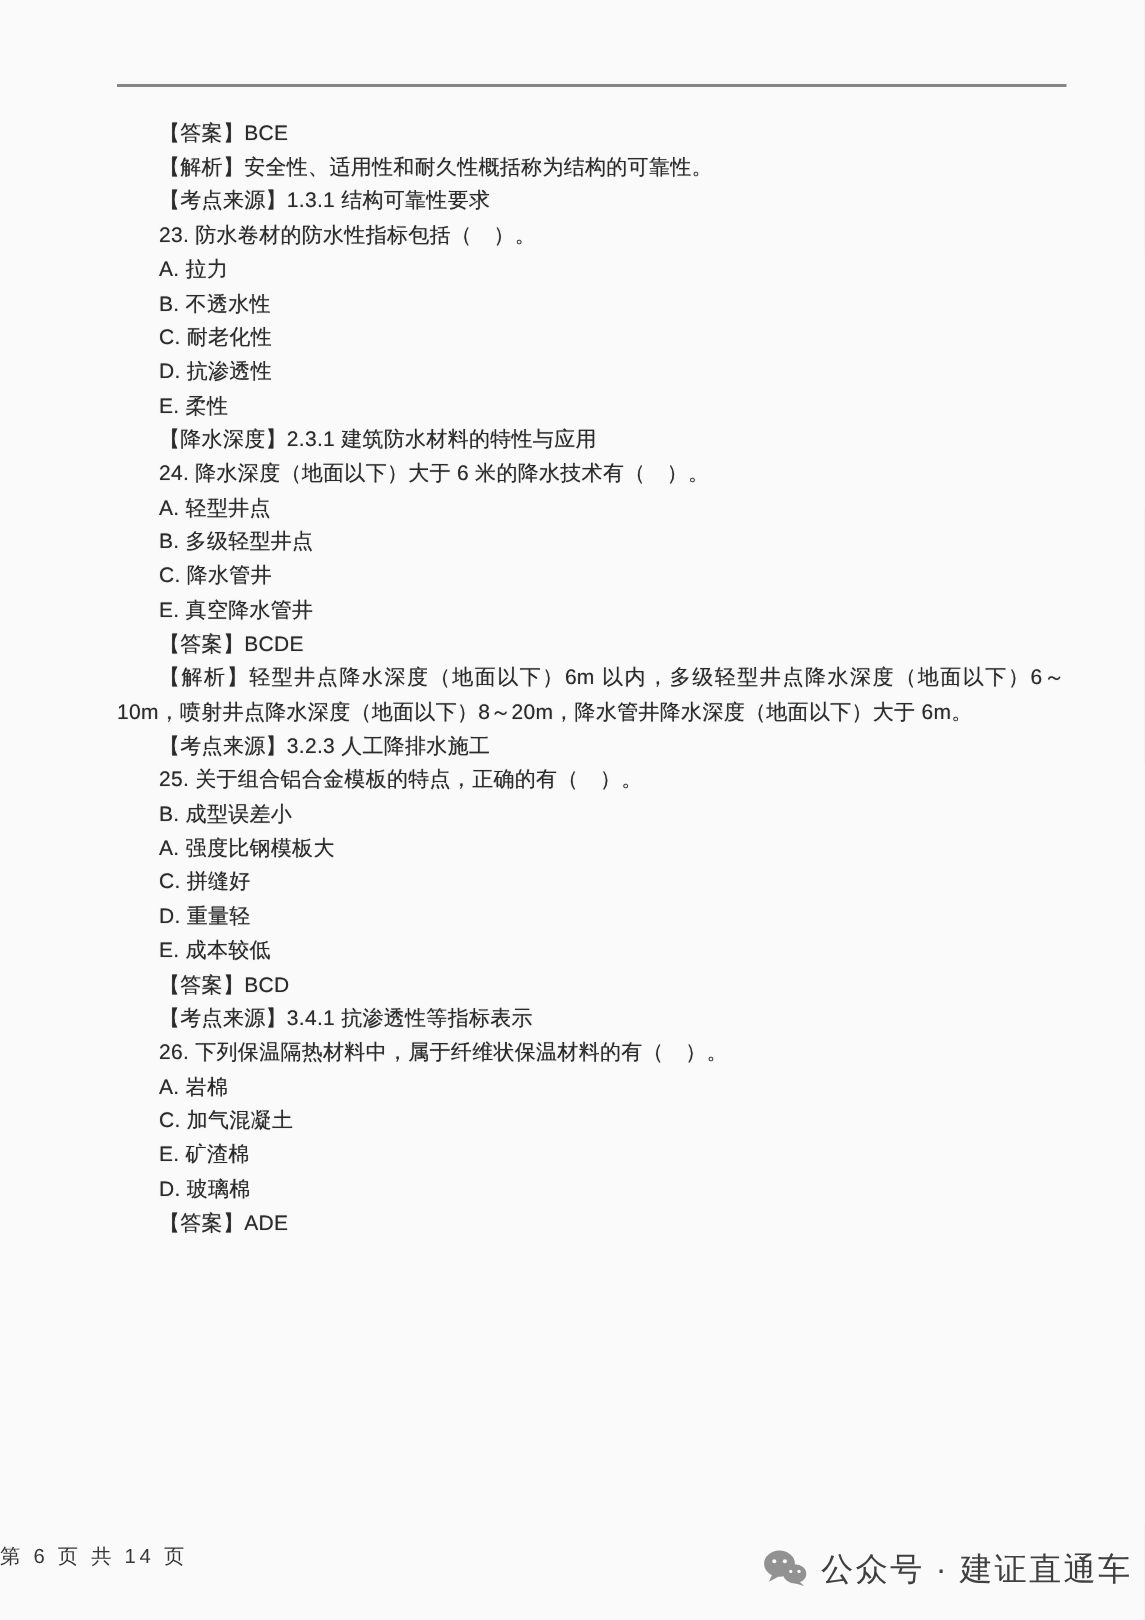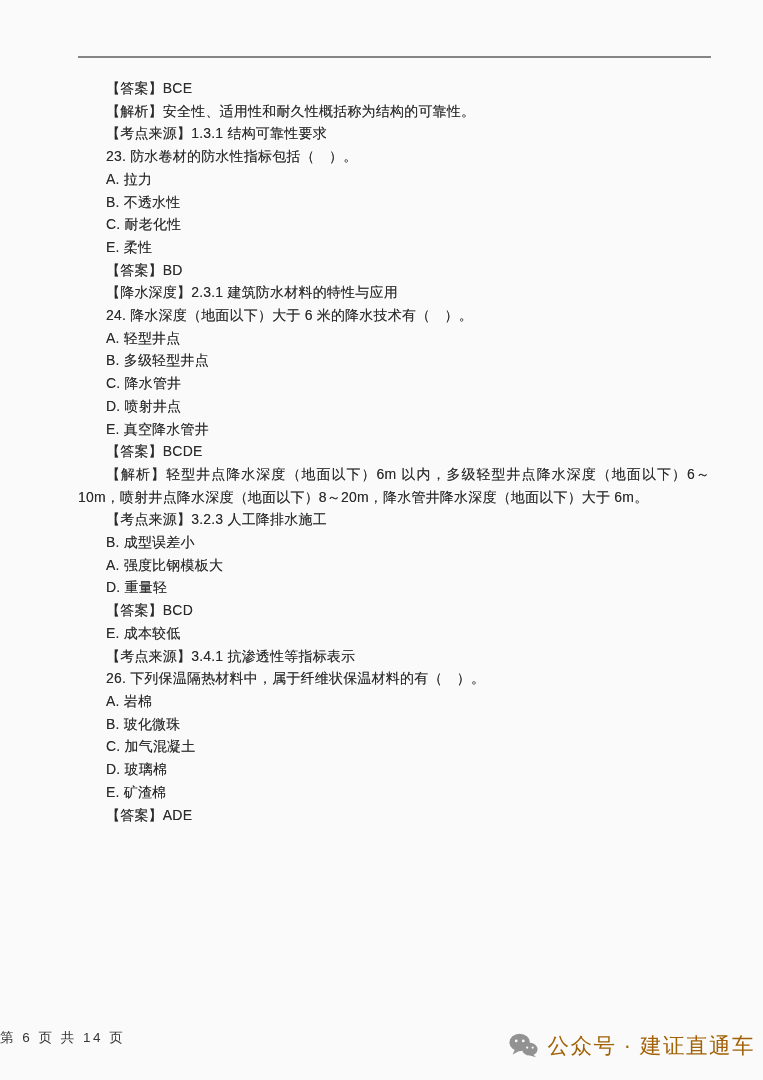--- a/index.html
+++ b/index.html
@@ -75,44 +75,44 @@
   <div class="header-rule" style="background: rgb(133, 133, 133);"></div>
 
   <div class="doc-body" style="color: rgb(43, 43, 43);">
       <p class="line answer">【答案】BCE</p>
       <p class="line analysis">【解析】安全性、适用性和耐久性概括称为结构的可靠性。</p>
       <p class="line source">【考点来源】1.3.1 结构可靠性要求</p>
       <p class="line question">23. 防水卷材的防水性指标包括（　）。</p>
       <p class="line option">A. 拉力</p>
       <p class="line option">B. 不透水性</p>
       <p class="line option">C. 耐老化性</p>
+      <p class="line option">D. 抗渗透性</p>
       <p class="line option">E. 柔性</p>
-      <p class="line answer">【答案】BD</p>
       <p class="line source">【降水深度】2.3.1 建筑防水材料的特性与应用</p>
       <p class="line question">24. 降水深度（地面以下）大于 6 米的降水技术有（　）。</p>
       <p class="line option">A. 轻型井点</p>
       <p class="line option">B. 多级轻型井点</p>
       <p class="line option">C. 降水管井</p>
-      <p class="line option">D. 喷射井点</p>
       <p class="line option">E. 真空降水管井</p>
       <p class="line answer">【答案】BCDE</p>
       <p class="line analysis">【解析】轻型井点降水深度（地面以下）6m 以内，多级轻型井点降水深度（地面以下）6～10m，喷射井点降水深度（地面以下）8～20m，降水管井降水深度（地面以下）大于 6m。</p>
       <p class="line source">【考点来源】3.2.3 人工降排水施工</p>
+      <p class="line question">25. 关于组合铝合金模板的特点，正确的有（　）。</p>
       <p class="line option">B. 成型误差小</p>
       <p class="line option">A. 强度比钢模板大</p>
+      <p class="line option">C. 拼缝好</p>
       <p class="line option">D. 重量轻</p>
+      <p class="line option">E. 成本较低</p>
       <p class="line answer">【答案】BCD</p>
-      <p class="line option">E. 成本较低</p>
       <p class="line source">【考点来源】3.4.1 抗渗透性等指标表示</p>
       <p class="line question">26. 下列保温隔热材料中，属于纤维状保温材料的有（　）。</p>
       <p class="line option">A. 岩棉</p>
-      <p class="line option">B. 玻化微珠</p>
       <p class="line option">C. 加气混凝土</p>
+      <p class="line option">E. 矿渣棉</p>
       <p class="line option">D. 玻璃棉</p>
-      <p class="line option">E. 矿渣棉</p>
       <p class="line answer">【答案】ADE</p>
     </div>
 
   <div class="footer-page" style="color: rgb(54, 54, 54);">第 6 页 共 14 页</div>
 
   <div class="watermark">
     <span class="wm-icon" style="color: rgb(146, 146, 146);">
       <svg width="29" height="25" viewBox="0 0 37 31" xmlns="http://www.w3.org/2000/svg">
         <g fill="currentColor">
           <ellipse cx="13.6" cy="11.6" rx="13.1" ry="11.1"></ellipse>
@@ -121,16 +121,16 @@
           <path d="M30.5 26.8 L34.6 30.6 L26.6 28.2 Z"></path>
         </g>
         <g fill="#fbfafa">
           <circle cx="9.2" cy="9.6" r="1.75"></circle>
           <circle cx="18.2" cy="9.6" r="1.75"></circle>
           <circle cx="23.2" cy="18.2" r="1.4"></circle>
           <circle cx="30.2" cy="18.2" r="1.4"></circle>
         </g>
       </svg>
     </span>
-    <span class="wm-text" style="color: #a16207;">公众号 · 建证直通车</span>
+    <span class="wm-text" style="color: #404040;">公众号 · 建证直通车</span>
   </div>
 
 </div>
 
 </body></html>

